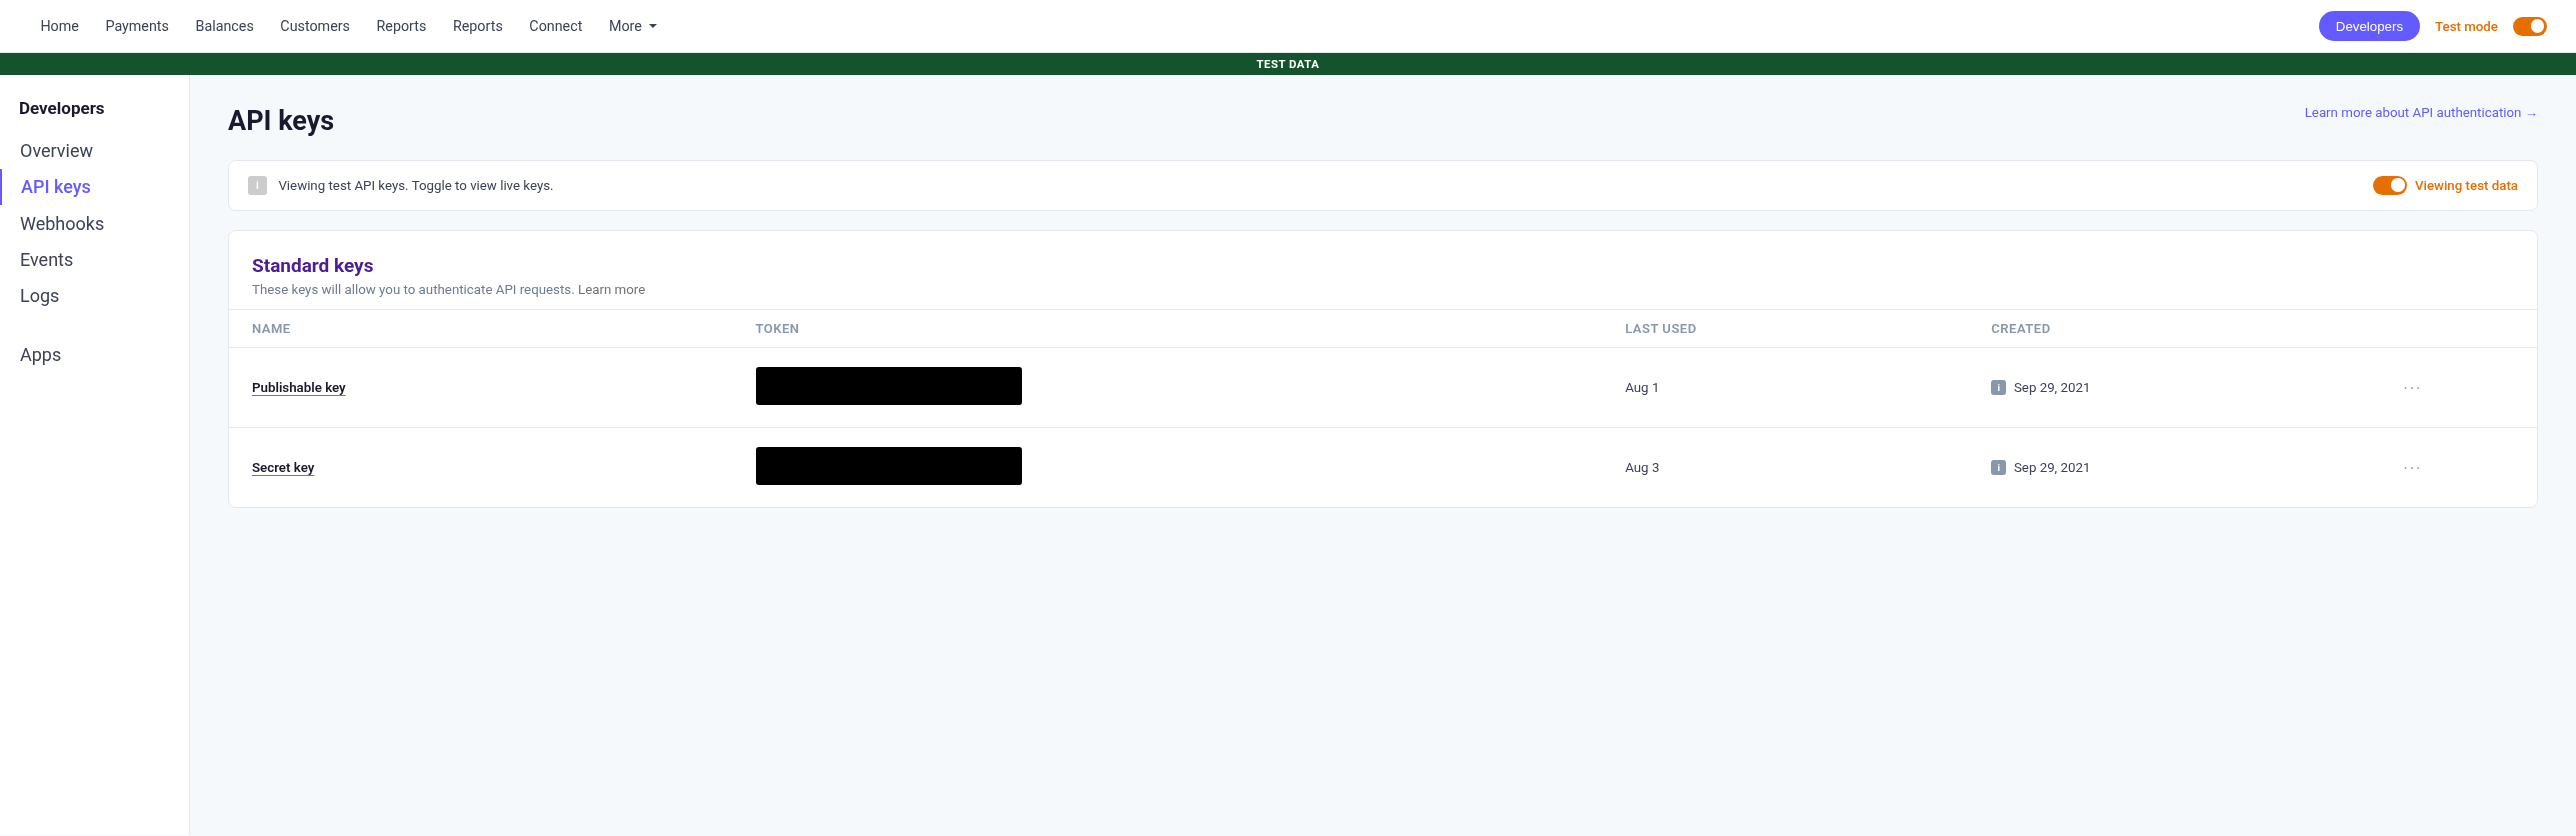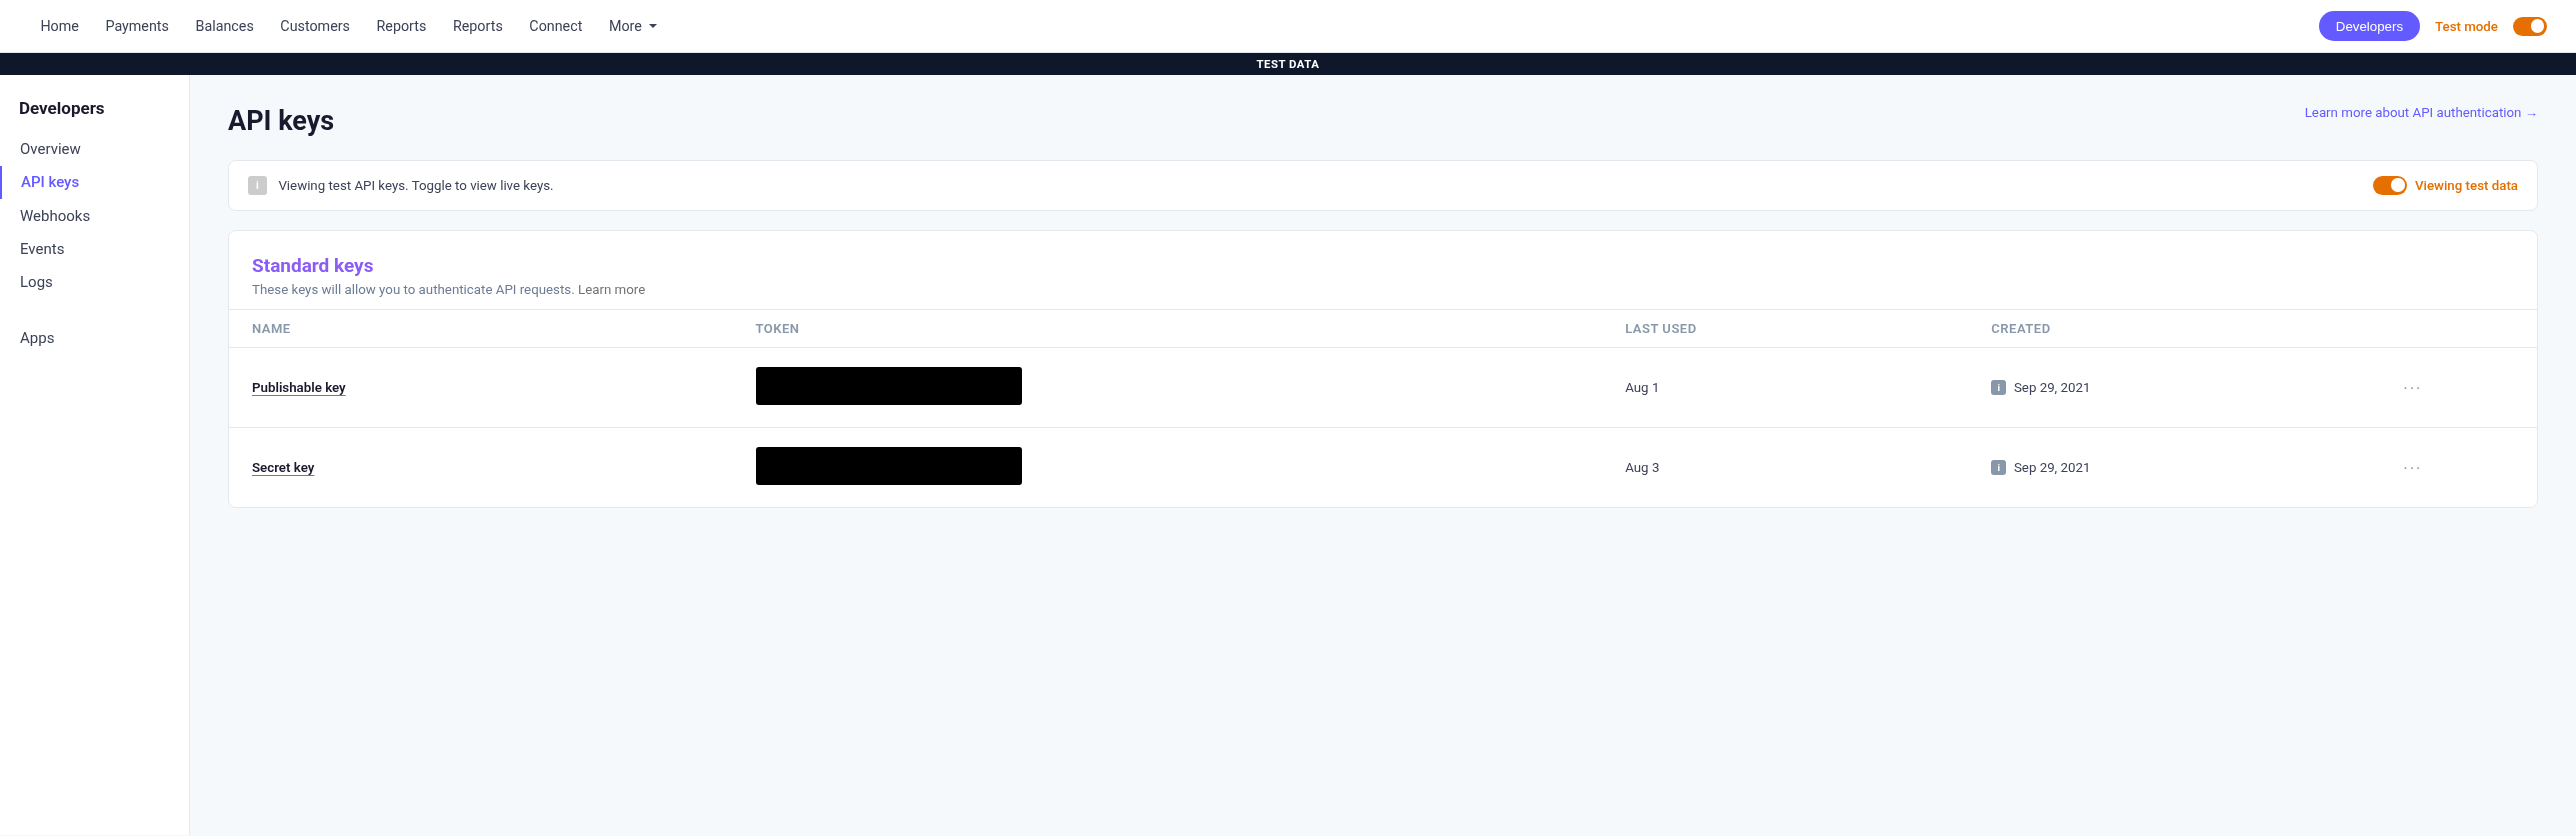--- a/index.html
+++ b/index.html
@@ -71,21 +71,21 @@
       right: 2.9px;
       top: 2.9px;
       width: 13.3px;
       height: 13.3px;
       background: #fff;
       border-radius: 50%;
     }
 
     
     .test-data-banner {
-      background: #0f172a;
+      background: #14532d;
       color: #fff;
       text-align: center;
       padding: 3.8px 0;
       font-size: 11.4px;
       font-weight: 700;
       letter-spacing: 0.5px;
     }
 
     
     .layout {
@@ -102,21 +102,21 @@
       flex-shrink: 0;
     }
     .sidebar-title {
       font-size: 17px;
       font-weight: 700;
       color: #1a1a2e;
       padding: 0 19px 15px 19px;
     }
     .sidebar-item {
       padding: 7.6px 19px;
-      font-size: 15px;
+      font-size: 18px;
       color: #3c4257;
       cursor: pointer;
       position: relative;
       border-left: 1.9px solid transparent;
     }
     .sidebar-item.active {
       color: #635bff;
       border-left: 2.9px solid #635bff;
       font-weight: 500;
     }
@@ -199,21 +199,21 @@
       border: 1px solid #e3e8ee;
       border-radius: 7.6px;
       overflow: hidden;
     }
     .card-header {
       padding: 23px 23px 11.4px 23px;
     }
     .card-title {
       font-size: 19px;
       font-weight: 700;
-      color: #8b5cf6;
+      color: #4c1d95;
       margin-bottom: 5.7px;
     }
     .card-subtitle {
       font-size: 13.3px;
       color: #6b7c93;
     }
     .card-subtitle a {
       color: #737373;
       text-decoration: none;
       cursor: pointer;

